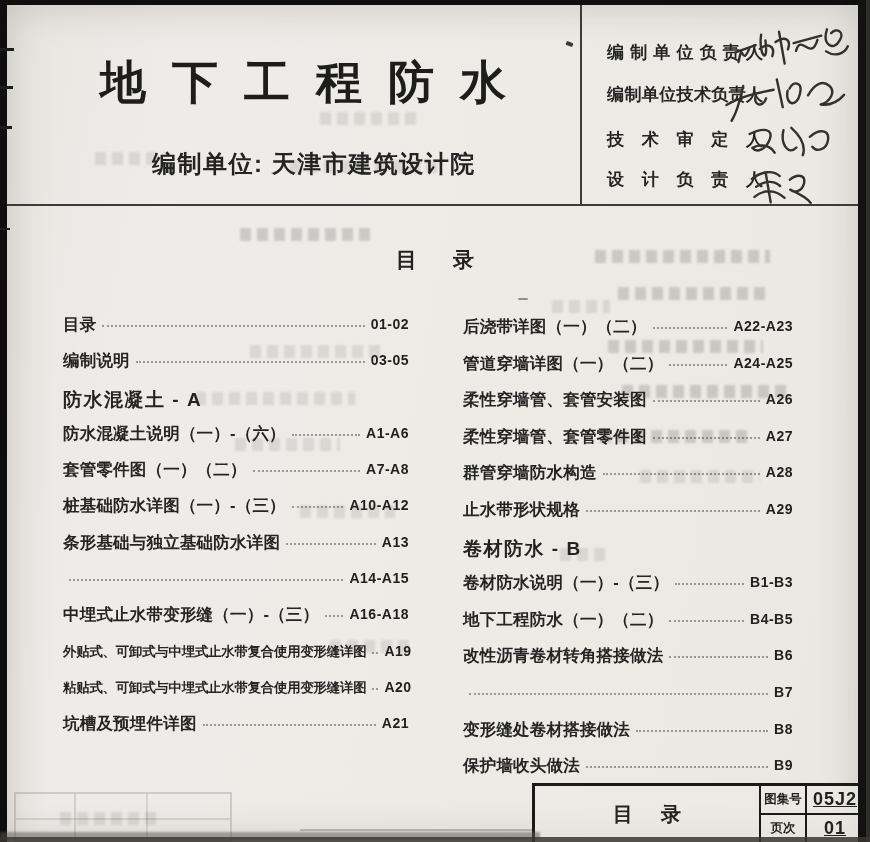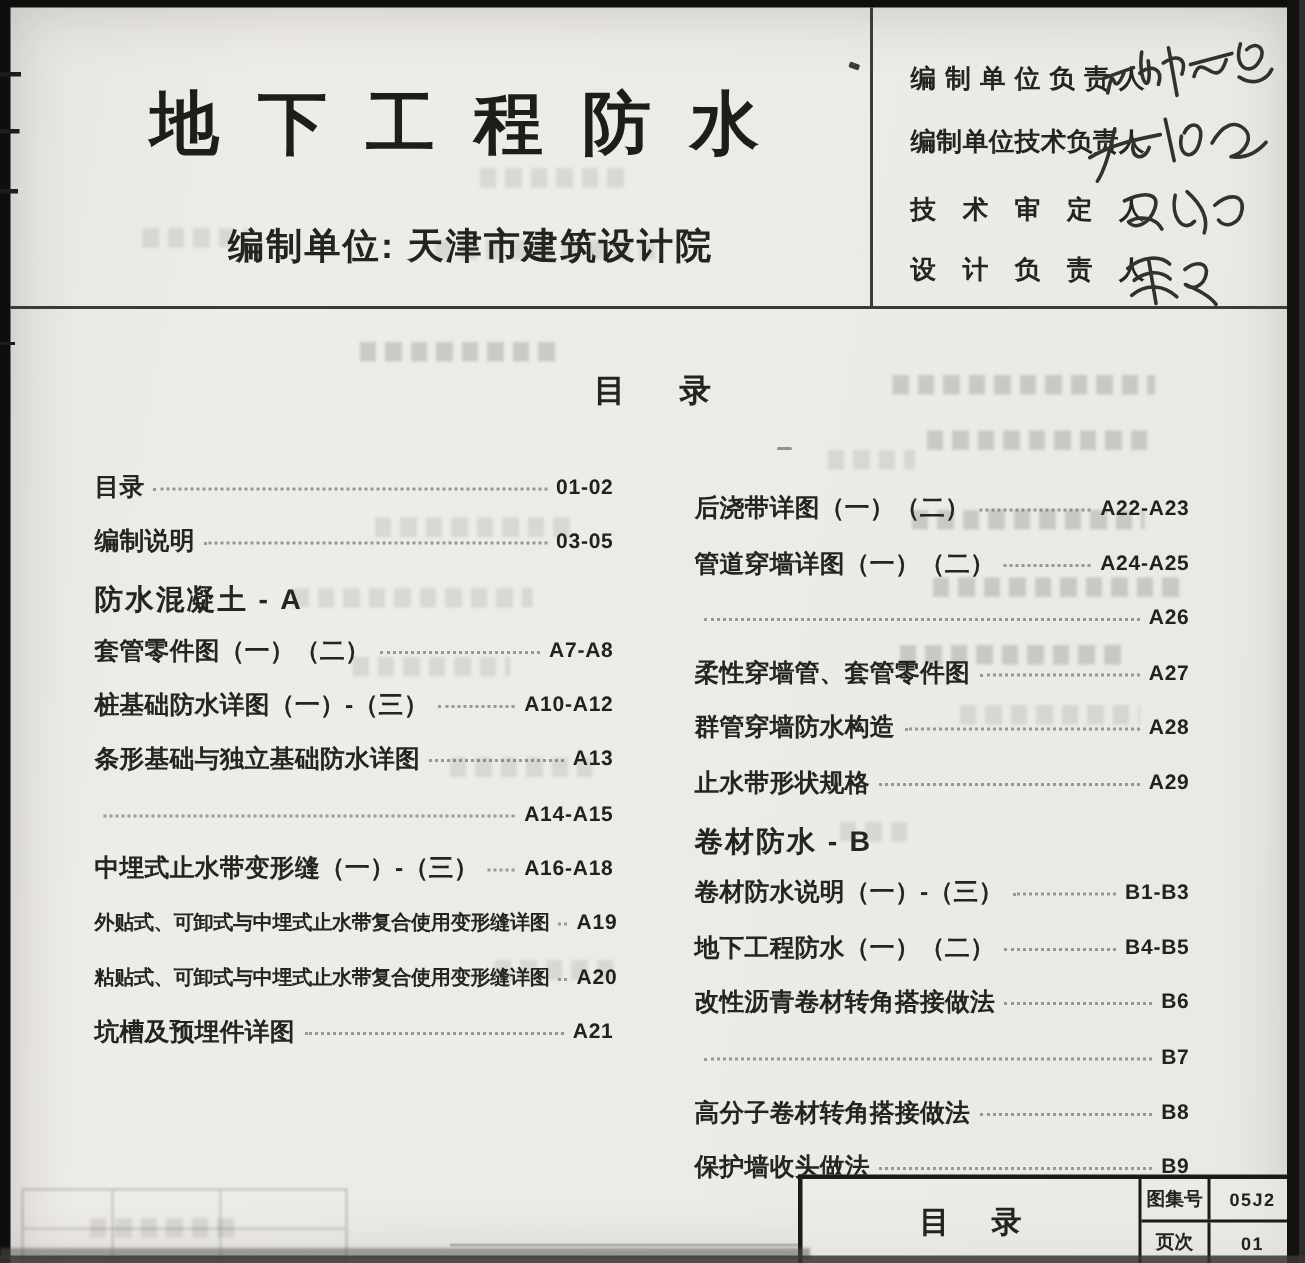--- a/index.html
+++ b/index.html
@@ -27,41 +27,41 @@
   .sig-row{position:absolute;left:25px;height:22px;}
   .sig-label{width:156px;font-size:17px;font-weight:700;color:#242422;}
   .char-justify{display:flex;justify-content:space-between;}
   .sig-svg{position:absolute;}
   .sig-svg path{fill:none;stroke:#31312e;stroke-width:2.4;stroke-linecap:round;stroke-linejoin:round;}
 
   .toc-heading{position:absolute;left:396px;top:246px;font-size:21px;font-weight:700;
                letter-spacing:36px;color:#232321;white-space:nowrap;}
   .toc-col{position:absolute;display:flex;flex-direction:column;}
   #toc-col-left{left:63px;top:314px;width:346px;}
-  #toc-col-right{left:463px;top:328px;width:330px;}
+  #toc-col-right{left:463px;top:316px;width:330px;}
   #toc-col-left .toc-row{height:36.3px;}
   #toc-col-right .toc-row{height:36.6px;}
   .toc-row{display:flex;align-items:flex-start;}
   .toc-title{font-size:16.5px;font-weight:700;white-space:nowrap;color:#242422;letter-spacing:.2px;}
   .toc-title.condensed{font-size:13.4px;padding-top:2px;letter-spacing:-.2px;}
   .toc-leader{flex:1;min-width:6px;height:13px;margin:0 6px;border-bottom:2px dotted rgba(50,50,46,.45);}
   .toc-page{font-size:14px;font-weight:700;color:#21211f;white-space:nowrap;padding-top:2px;letter-spacing:.5px;}
   .toc-row.section .toc-title{font-size:19px;letter-spacing:1.5px;}
 
   .titleblock{position:absolute;left:532px;top:783px;width:334px;height:59px;
               border:3px solid #1a1a18;border-bottom:none;display:flex;background:rgba(236,235,230,.6);}
   .tb-name-cell{width:226px;display:flex;align-items:center;justify-content:center;border-right:2px solid #1a1a18;}
   .tb-name{font-size:20px;font-weight:700;letter-spacing:28px;color:#232321;text-indent:28px;white-space:nowrap;}
   .tb-grid{flex:1;display:flex;flex-direction:column;}
   .tb-row{flex:1;display:flex;}
   .tb-row.first{border-bottom:2px solid #1a1a18;}
   .tb-label{width:46px;display:flex;align-items:center;justify-content:center;
             font-size:12.5px;font-weight:700;color:#232321;border-right:2px solid #1a1a18;letter-spacing:0;}
   .tb-value{flex:1;display:flex;align-items:center;justify-content:center;
-            font-size:12px;font-weight:700;color:#21211f;letter-spacing:1px;}
+            font-size:18px;font-weight:700;color:#21211f;letter-spacing:1px;text-decoration:underline;}
 
   .ghost{position:absolute;height:13px;opacity:.22;filter:blur(1.1px);
          background:repeating-linear-gradient(90deg,rgba(55,55,52,.85) 0 11px,transparent 11px 17px);}
   .ghost.light{opacity:.13;}
   .ghost-table{position:absolute;left:14px;top:792px;width:218px;height:50px;
                border:2px solid rgba(40,40,38,.16);filter:blur(.6px);}
   .ghost-table .gv1{position:absolute;left:58px;top:0;width:2px;height:100%;background:rgba(40,40,38,.14);}
   .ghost-table .gv2{position:absolute;left:130px;top:0;width:2px;height:100%;background:rgba(40,40,38,.12);}
   .ghost-table .gh1{position:absolute;left:0;top:24px;width:100%;height:2px;background:rgba(40,40,38,.13);}
   .ghost-line{position:absolute;left:300px;top:829px;width:233px;height:2px;background:rgba(40,40,38,.25);filter:blur(.5px);}
@@ -175,20 +175,25 @@
     <span class="toc-leader"></span>
     <span class="toc-page">03-05</span>
   </div>
 
   <div class="toc-row section">
     <span class="toc-title">防水混凝土 - A</span>
     <span class="toc-leader" style="visibility: hidden;"></span>
     <span class="toc-page"></span>
   </div>
 
+  <div class="toc-row">
+    <span class="toc-title">防水混凝土说明（一）-（六）</span>
+    <span class="toc-leader"></span>
+    <span class="toc-page">A1-A6</span>
+  </div>
 
   <div class="toc-row">
     <span class="toc-title">套管零件图（一）（二）</span>
     <span class="toc-leader"></span>
     <span class="toc-page">A7-A8</span>
   </div>
 
 
   <div class="toc-row">
     <span class="toc-title">桩基础防水详图（一）-（三）</span>
@@ -238,20 +243,21 @@
     <span class="toc-page">A22-A23</span>
   </div>
 
   <div class="toc-row">
     <span class="toc-title">管道穿墙详图（一）（二）</span>
     <span class="toc-leader"></span>
     <span class="toc-page">A24-A25</span>
   </div>
 
   <div class="toc-row">
+    <span class="toc-title">柔性穿墙管、套管安装图</span>
     <span class="toc-leader"></span>
     <span class="toc-page">A26</span>
   </div>
 
   <div class="toc-row">
     <span class="toc-title">柔性穿墙管、套管零件图</span>
     <span class="toc-leader"></span>
     <span class="toc-page">A27</span>
   </div>
 
@@ -290,21 +296,21 @@
     <span class="toc-leader"></span>
     <span class="toc-page">B6</span>
   </div>
 
   <div class="toc-row">
     <span class="toc-leader"></span>
     <span class="toc-page">B7</span>
   </div>
 
   <div class="toc-row">
-    <span class="toc-title">高分子卷材转角搭接做法</span>
+    <span class="toc-title">变形缝处卷材搭接做法</span>
     <span class="toc-leader"></span>
     <span class="toc-page">B8</span>
   </div>
 
   <div class="toc-row">
     <span class="toc-title">保护墙收头做法</span>
     <span class="toc-leader"></span>
     <span class="toc-page">B9</span>
   </div>
 </div>

